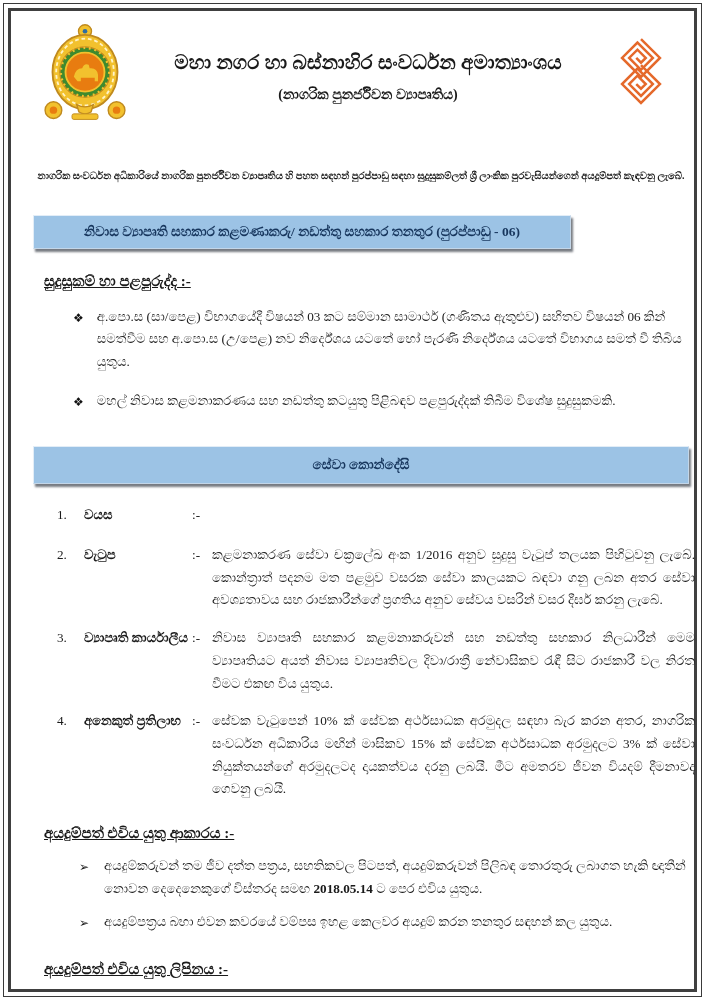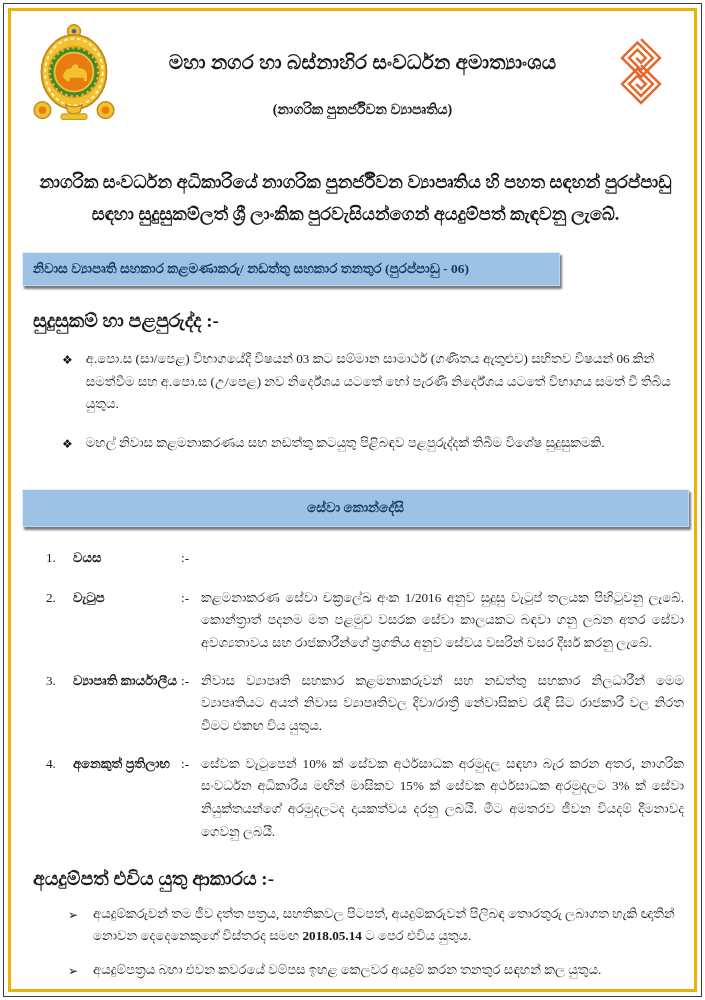--- a/index.html
+++ b/index.html
@@ -8,62 +8,62 @@
 
   .page {
     position: relative;
     width: 705px; height: 1000px;
     background: #ffffff;
     color: #1a1a1a;
     overflow: hidden;
   }
   .frame {
     position: absolute; inset: 8px;
-    border: 3px solid #eab308;
+    border: 3px solid #404040;
     outline: 1px solid #3a3a3a;
     outline-offset: 4px;
-    padding: 4px 5px 0 11px;
+    padding: 4px 5px 0 22px;
   }
 
   
   .header { display: flex; align-items: flex-start; margin-top: 6px; padding: 0 10px; }
   .emblem-wrap { flex: 0 0 88px; }
   .titles { flex: 1; text-align: center; padding-top: 30px; }
   .title-1 { font-size: 20px; font-weight: bold; letter-spacing: .2px; }
   .title-2 { font-size: 19px; font-weight: bold; margin-top: 17px; }
-  .title-3 { font-size: 14px; font-weight: bold; margin-top: 28px; }
+  .title-3 { font-size: 14px; font-weight: bold; margin-top: 13px; }
   .uda-wrap { flex: 0 0 74px; padding-top: 14px; }
 
   
   .intro {
     margin: 38px auto 0;
     width: 648px;
     text-align: center;
-    font-size: 18px;
+    font-size: 10px;
     font-weight: bold;
     line-height: 1.75;
   }
 
   
   .banner {
     background: #9CC3E5;
     border: 1px solid #c3d6e8;
     border-top-color: #e2edf7;
     border-left-color: #e2edf7;
     box-shadow: 2px 3px 2px rgba(95,100,108,.85);
     color: #17365D;
     font-weight: bold;
     font-size: 13.5px;
     padding: 8px 10px;
   }
-  .banner-vacancy { margin-top: 22px; width: 538px; text-align: left; }
+  .banner-vacancy { margin-top: 30px; width: 538px; text-align: center; }
   .banner-conditions { margin-top: 34px; width: 100%; text-align: center; padding: 10px 10px; }
 
   
-  .sec-heading { font-weight: bold; font-size: 19px; margin: 24px 0 0 11px; }
+  .sec-heading { font-weight: bold; font-size: 15px; margin: 24px 0 0 11px; text-decoration: underline; }
 
   .qual-item {
     display: flex; gap: 13px;
     margin: 16px 0 0 40px;
     width: 618px;
     font-size: 13.2px; line-height: 1.72;
   }
   .bullet-glyph { flex: 0 0 auto; font-size: 12px; padding-top: 2px; color:#111; }
 
   .cond-row {

